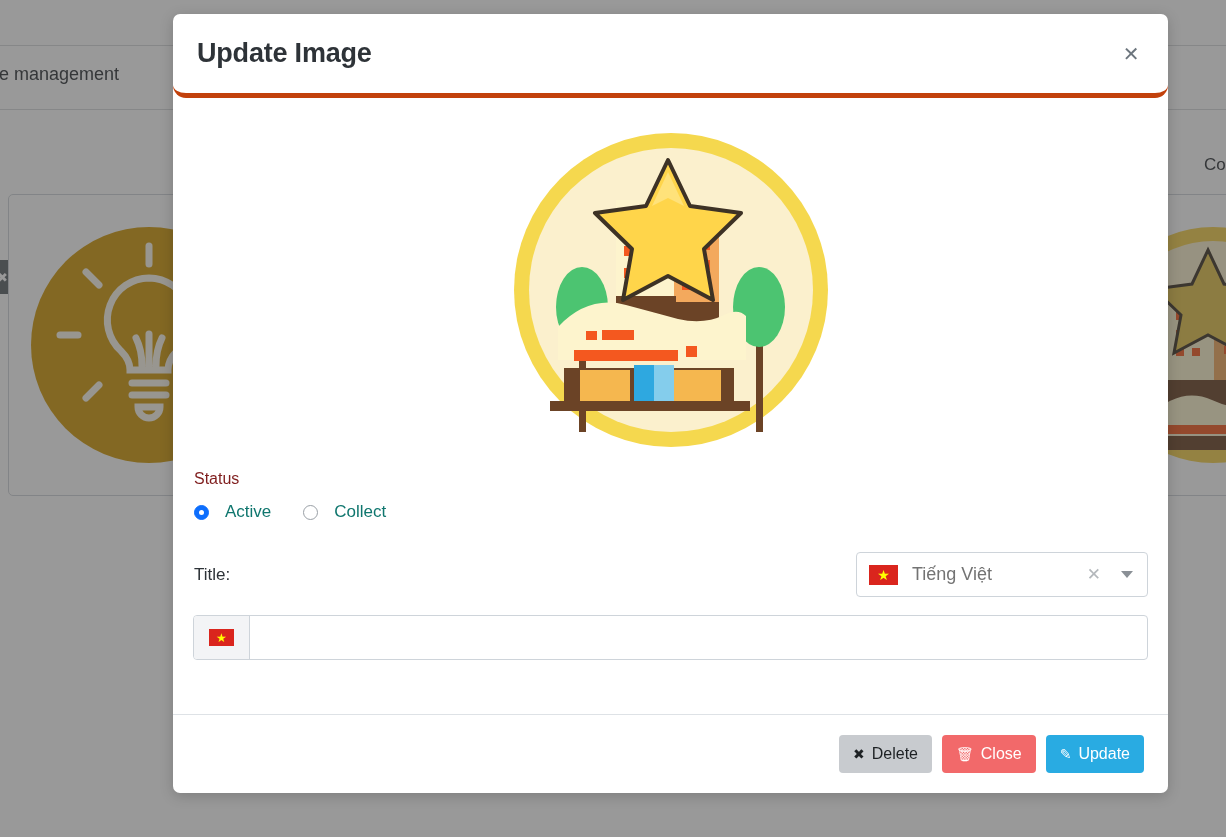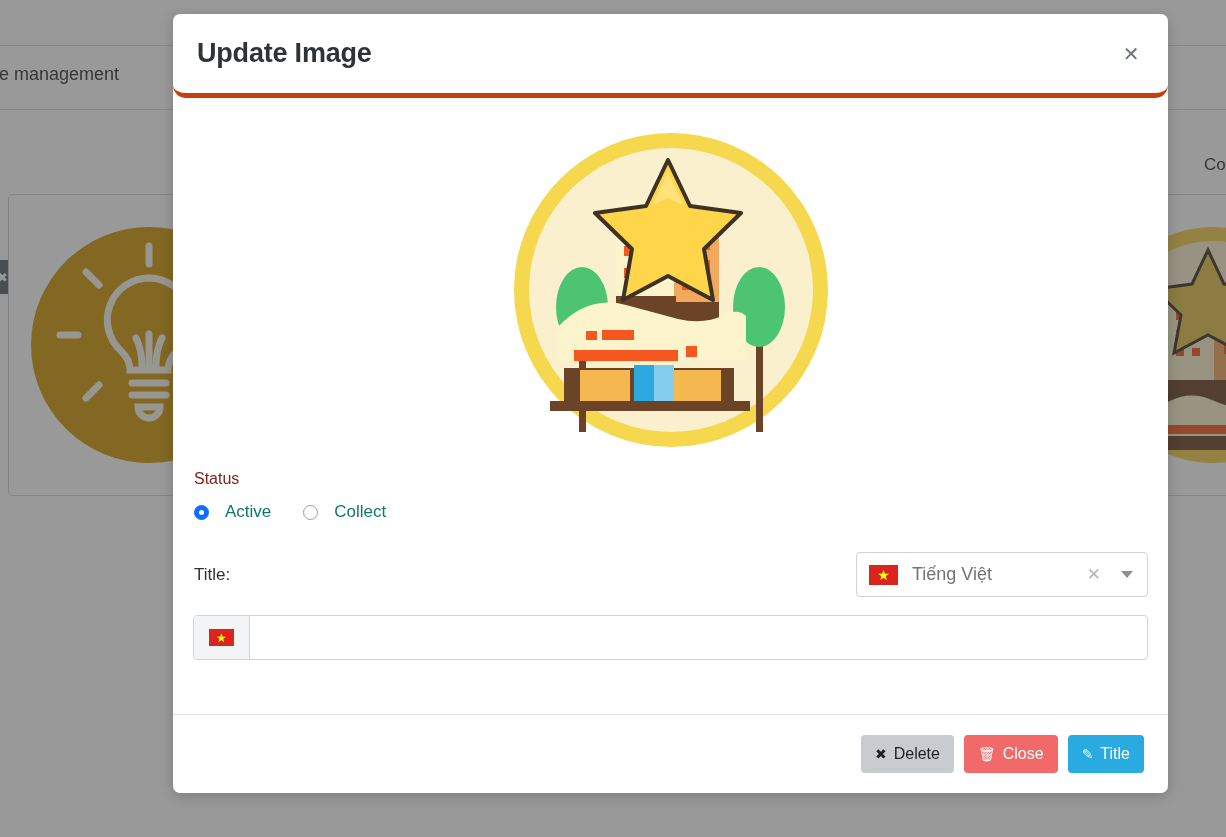--- a/index.html
+++ b/index.html
@@ -391,17 +391,17 @@
     <button class="btn btn-close">
       <span class="gl">✖</span>
       <span>Delete</span>
     </button>
     <button class="btn btn-delete">
       <span class="gl">🗑</span>
       <span>Close</span>
     </button>
     <button class="btn btn-update">
       <span class="gl">✎</span>
-      <span>Title</span>
+      <span>Update</span>
     </button>
   </div>
 
 </div>
 
 </body></html>

